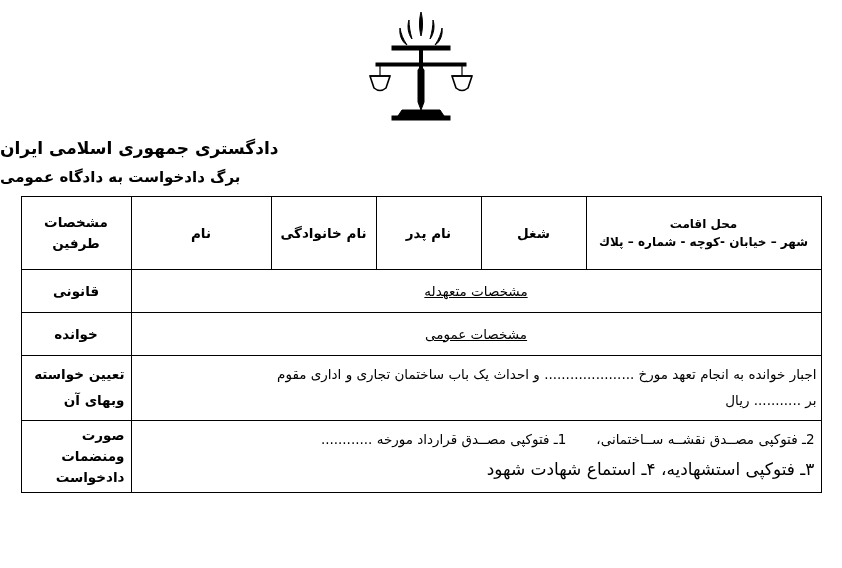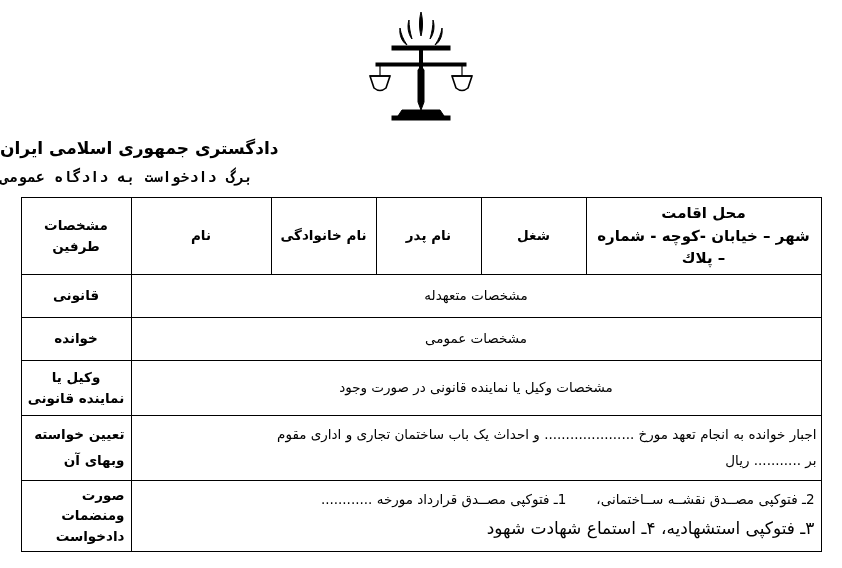--- a/index.html
+++ b/index.html
@@ -34,21 +34,20 @@
     font-size: 17px;
     font-weight: bold;
     margin-top: 2px;
     letter-spacing: 0px;
   }
   .form-title {
     font-size: 15px;
     font-weight: bold;
     margin-top: 10px;
     margin-bottom: 10px;
-    font-family: Liberation Mono, monospace;
   }
 
   
   .form-table {
     border-collapse: collapse;
     width: 800px;
     margin: 0 auto;
     table-layout: fixed;
   }
   .form-table td {
@@ -62,21 +61,21 @@
   .col-label {
     width: 110px;
     font-weight: bold;
   }
   .hdr-row td {
     height: 64px;
     font-weight: bold;
   }
   .hdr-row td.residence {
     font-weight: bold;
-    font-size: 15px;
+    font-size: 12px;
     line-height: 1.5;
     text-align: center;
   }
   .row-party td {
     height: 34px;
   }
   .row-attorney td {
     height: 46px;
   }
   .row-demand td {
@@ -109,20 +108,21 @@
   .reasons-line {
     text-align: left;
   }
   .reasons-line-2 {
     text-align: right;
     font-size: 17px;
     line-height: 1.9;
   }
   .cell-center-text {
     text-align: center;
+    text-decoration: underline;
   }
 </style>
 </head>
 <body>
 
 <div class="page">
 
   <div class="header">
 
     <svg class="emblem" width="150" height="130" viewBox="0 0 150 130">
@@ -184,27 +184,20 @@
     <tr class="row-party">
       <td colspan="5" class="cell-center-text">مشخصات متعهدله</td>
       <td class="col-label">قانونی</td>
     </tr>
 
     <tr class="row-party">
       <td colspan="5" class="cell-center-text">مشخصات عمومی</td>
       <td class="col-label">خوانده</td>
     </tr>
 
-    <tr class="row-attorney">
-      <td colspan="5" class="cell-center-text">مشخصات وکیل یا نماینده قانونی در صورت وجود</td>
-      <td class="col-label label-two-line">
-        <div>وکیل یا</div>
-        <div>نماینده قانونی</div>
-      </td>
-    </tr>
 
     <tr class="row-demand">
       <td colspan="5" class="cell-body">
         <div>اجبار خوانده به انجام تعهد مورخ ..................... و احداث یک باب ساختمان تجاری و اداری مقوم</div>
         <div>بر ........... ریال</div>
       </td>
       <td class="col-label label-two-line">
         <div>تعیین خواسته</div>
         <div>وبهای آن</div>
       </td>

